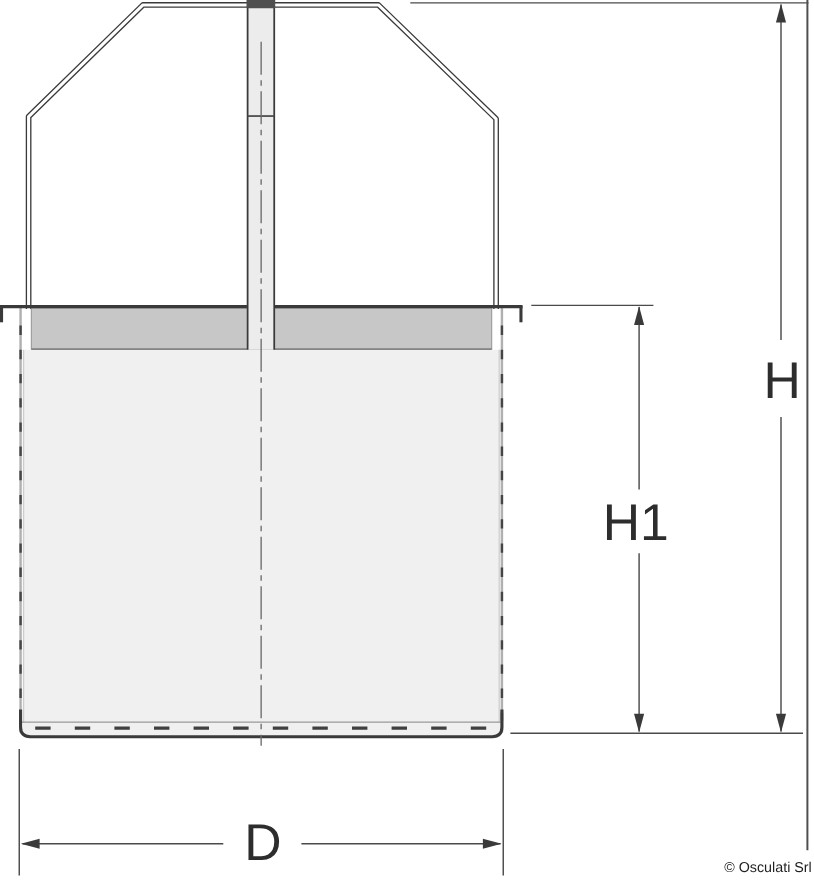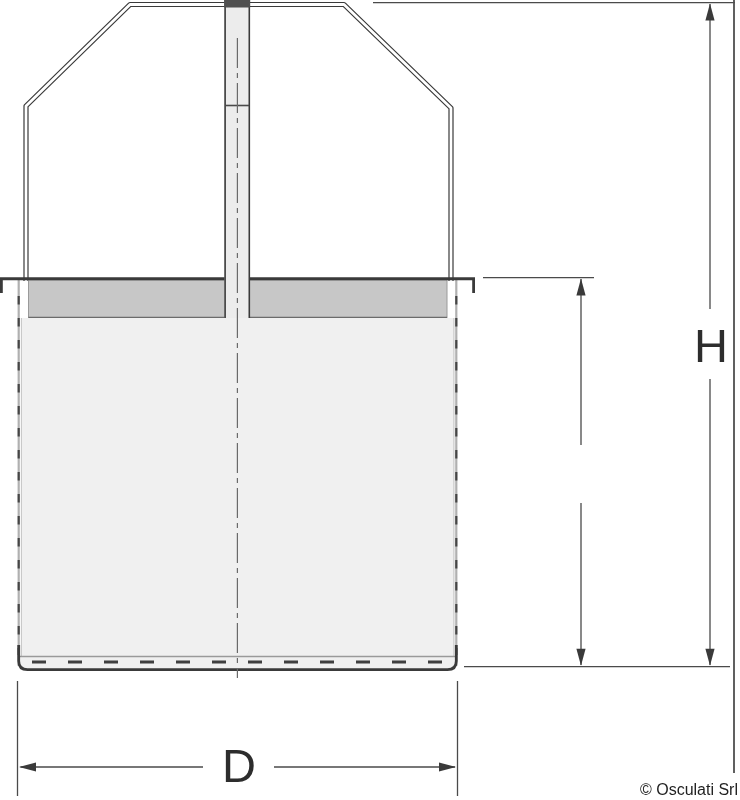--- a/index.html
+++ b/index.html
@@ -14,21 +14,21 @@
     font-weight:400;
     color:#2d2d2d;
     letter-spacing:0px;
     white-space:nowrap;
     line-height:1;
   }
   .copyright{
     position:absolute;
     right:2px;
     top:781px;
-    font-size:16px;
+    font-size:13px;
     color:#1f1f1f;
     white-space:nowrap;
   }
 </style>
 </head>
 <body>
 
 <div class="stage">
 
   <svg width="740" height="800" viewBox="0 0 740 800">
@@ -93,17 +93,18 @@
       <line x1="274" y1="767" x2="455" y2="767"></line>
       <polygon points="19,767 36,762.4 36,771.6" stroke="none"></polygon>
       <polygon points="456,767 439,762.4 439,771.6" stroke="none"></polygon>
     </g>
 
     <line x1="734" y1="0" x2="734" y2="773" stroke="#4f4f4f" stroke-width="1.8"></line>
   </svg>
 
   <div class="dim-label" style="left:711px;top:345px">H</div>
 
+  <div class="dim-label" style="left:578px;top:474px">H1</div>
 
   <div class="dim-label" style="left:239px;top:765px">D</div>
 
   <div class="copyright">© Osculati Srl</div>
 </div>
 
 </body></html>

